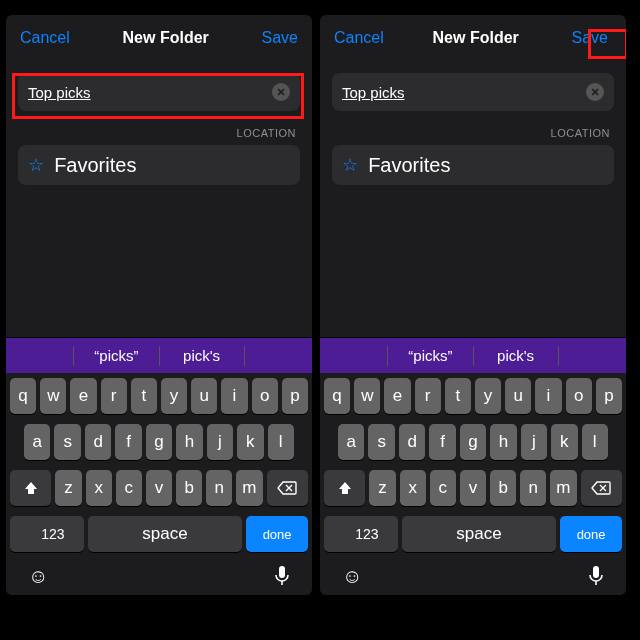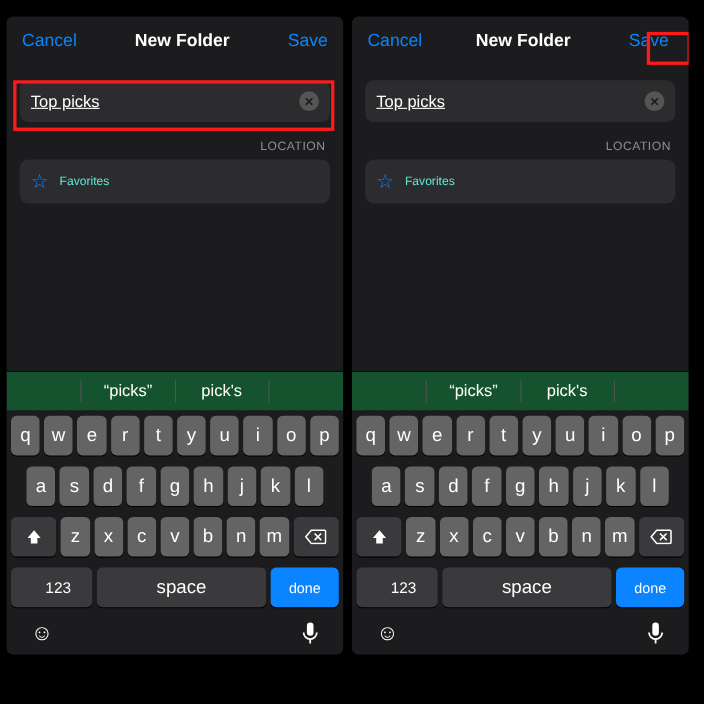--- a/index.html
+++ b/index.html
@@ -10,24 +10,24 @@
   .nav-left, .nav-right { color:#0a84ff; font-size:16px; }
   .nav-title { color:#fff; font-size:16px; font-weight:600; }
   .save-wrap { padding:2px 4px; }
   .content { padding:12px; flex:0 0 auto; }
   .input-row { background:#2c2c2e; border-radius:8px; height:38px; display:flex; align-items:center; padding:0 10px; }
   .input-row input { flex:1; background:transparent; border:none; outline:none; color:#fff; font-size:15px;text-decoration:underline; }
   .clear { width:18px; height:18px; border-radius:50%; background:#555; display:flex; align-items:center; justify-content:center; color:#1c1c1e; font-size:11px; font-weight:bold; }
   .section-label { color:#8e8e93; font-size:11px; letter-spacing:0.5px; margin:16px 4px 6px;text-align:right; }
   .loc-row { background:#2c2c2e; border-radius:8px; height:40px; display:flex; align-items:center; padding:0 10px; gap:10px; }
   .star { color:#0a84ff; font-size:18px; }
-  .loc-text { color:#5eead4; font-size:11px; }
+  .loc-text { color:#ffffff; font-size:20px; }
   .spacer { flex:1; }
   .keyboard { background:#1c1c1e; }
-  .sugbar { background:#14532d; height:36px; display:flex; align-items:center; border-top:1px solid #000; }
+  .sugbar { background:#4c1d95; height:36px; display:flex; align-items:center; border-top:1px solid #000; }
   .sug { flex:1; text-align:center; color:#fff; font-size:15px; }
   .sug-side { flex:0 0 22%; }
   .sug-sep { width:1px; height:20px; background:#555; }
   .krow { display:flex; gap:4px; padding:5px 4px; justify-content:center; }
   .key { background:#646464; color:#fff; border-radius:5px; height:36px; display:flex; align-items:center; justify-content:center; font-size:17px; box-shadow:0 1px 0 #000; flex:1; min-width:0; }
   .key-dark { background:#3a3a3c; }
   .key-wide { flex:1.4; }
   .key-space { flex:4.5; }
   .key-done { background:#0a84ff; flex:1.8; font-size:13px; }
   .key-123 { flex:1.8; font-size:14px;padding-left:12px; }

